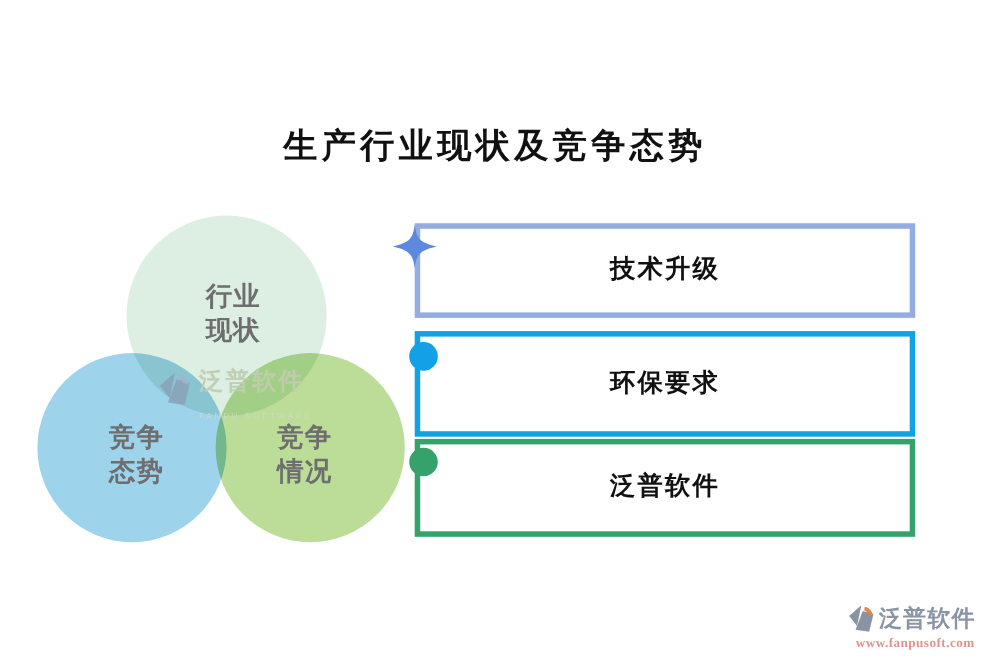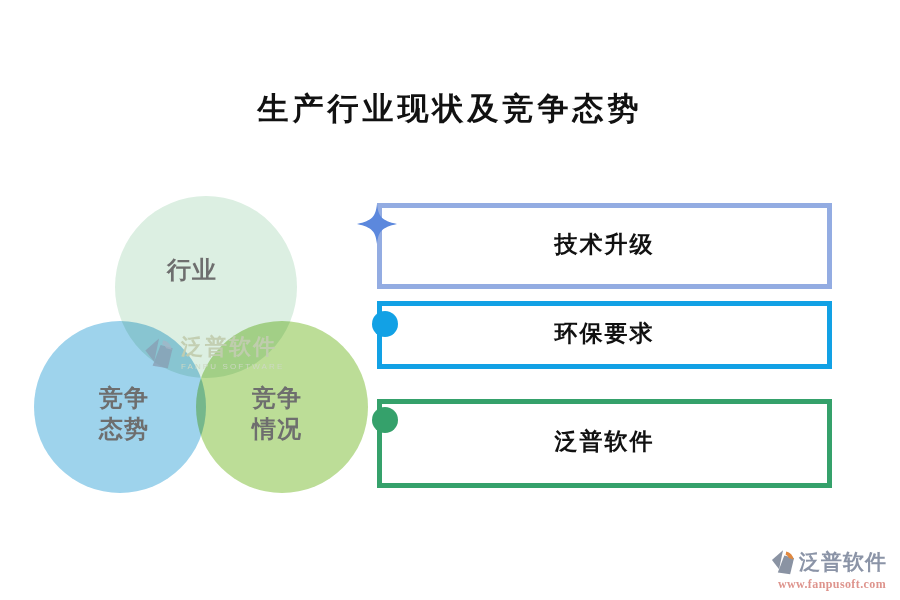--- a/index.html
+++ b/index.html
@@ -2,58 +2,58 @@
 <html><head>
 <meta charset="utf-8">
 <style>
   html,body{margin:0;padding:0;background:#ffffff;}
   .stage{
     position:relative;width:900px;height:600px;background:#ffffff;overflow:hidden;
     font-family:"Liberation Sans","DejaVu Sans",sans-serif;
   }
   
   .title{
-    position:absolute;left:0;top:88px;width:900px;margin:0;
+    position:absolute;left:0;top:112px;width:900px;margin:0;
     text-align:center;font-size:31px;font-weight:bold;color:#111111;
     letter-spacing:4px;
   }
   
   .circle-layer{position:absolute;left:0;top:0;width:900px;height:600px;isolation:isolate;}
   .circle{position:absolute;border-radius:50%;mix-blend-mode:multiply;}
   .c-top  {left:115px;top:196px;width:182px;height:182px;}
   .c-left {left:34px; top:321px;width:172px;height:172px;}
   .c-right{left:196px;top:321px;width:172px;height:172px;}
   .vlabel{
     position:absolute;width:120px;text-align:center;font-weight:bold;
     font-size:24px;line-height:31px;letter-spacing:1px;
   }
   .vlabel .ln{display:block;}
-  .l-top  {left:132px;top:254px;}
+  .l-top  {left:152px;top:254px;}
   .l-left {left:64px; top:382px;}
   .l-right{left:217px;top:382px;}
   
   .box{
     position:absolute;left:377px;width:455px;box-sizing:border-box;
     border:5px solid #999;background:#ffffff;
     display:flex;align-items:center;justify-content:center;padding-bottom:4px;
   }
   .box1{top:203px;height:86px;}
-  .box2{top:301px;height:68px;}
+  .box2{top:301px;height:96px;}
   .box3{top:399px;height:89px;}
   .box-label{font-size:23px;font-weight:bold;color:#111111;letter-spacing:2px;}
   
   .sparkle{position:absolute;left:355px;top:202px;width:44px;height:44px;}
   .dot{position:absolute;width:26px;height:26px;border-radius:50%;}
   .dot-blue {left:372px;top:311px;}
   .dot-green{left:372px;top:407px;}
   
   .wm-center{position:absolute;left:143px;top:334px;display:flex;align-items:flex-start;}
   .wm-center .wm-icon{width:32px;height:34px;margin-right:6px;margin-top:2px;}
   .wm-brand{font-size:22px;font-weight:bold;color:rgba(193,204,175,0.95);letter-spacing:2px;line-height:26px;}
-  .wm-sub{font-size:8px;color:rgba(205,216,196,0.95);letter-spacing:2.1px;margin-top:2px;text-align:right;}
+  .wm-sub{font-size:8px;color:rgba(205,216,196,0.95);letter-spacing:2.1px;margin-top:14px;text-align:right;}
   
   .wm-footer{position:absolute;left:770px;top:548px;width:124px;}
   .wm-footer-row{display:flex;align-items:center;}
   .wm-footer-row svg{width:26px;height:28px;margin-right:3px;}
   .wm-footer-brand{font-size:21px;font-weight:bold;color:#8b94a7;letter-spacing:1px;}
   .wm-footer-url{
     font-family:Liberation Serif, serif;
     font-size:12px;font-weight:bold;color:#de948d;letter-spacing:0.4px;
     margin-top:1px;text-align:center;
   }
@@ -66,20 +66,21 @@
   <h1 class="title">生产行业现状及竞争态势</h1>
 
   <div class="circle-layer">
     <div class="circle c-top" style="background-color: rgb(220, 239, 226);"></div>
     <div class="circle c-left" style="background-color: rgb(158, 211, 236);"></div>
     <div class="circle c-right" style="background-color: rgb(188, 221, 151);"></div>
   </div>
 
   <div class="vlabel l-top" style="color: rgb(110, 110, 110);">
     <span class="ln">行业</span>
+    <span class="ln">现状</span>
   </div>
   <div class="vlabel l-left" style="color: rgb(110, 110, 110);">
     <span class="ln">竞争</span>
     <span class="ln">态势</span>
   </div>
   <div class="vlabel l-right" style="color: rgb(110, 110, 110);">
     <span class="ln">竞争</span>
     <span class="ln">情况</span>
   </div>
 

